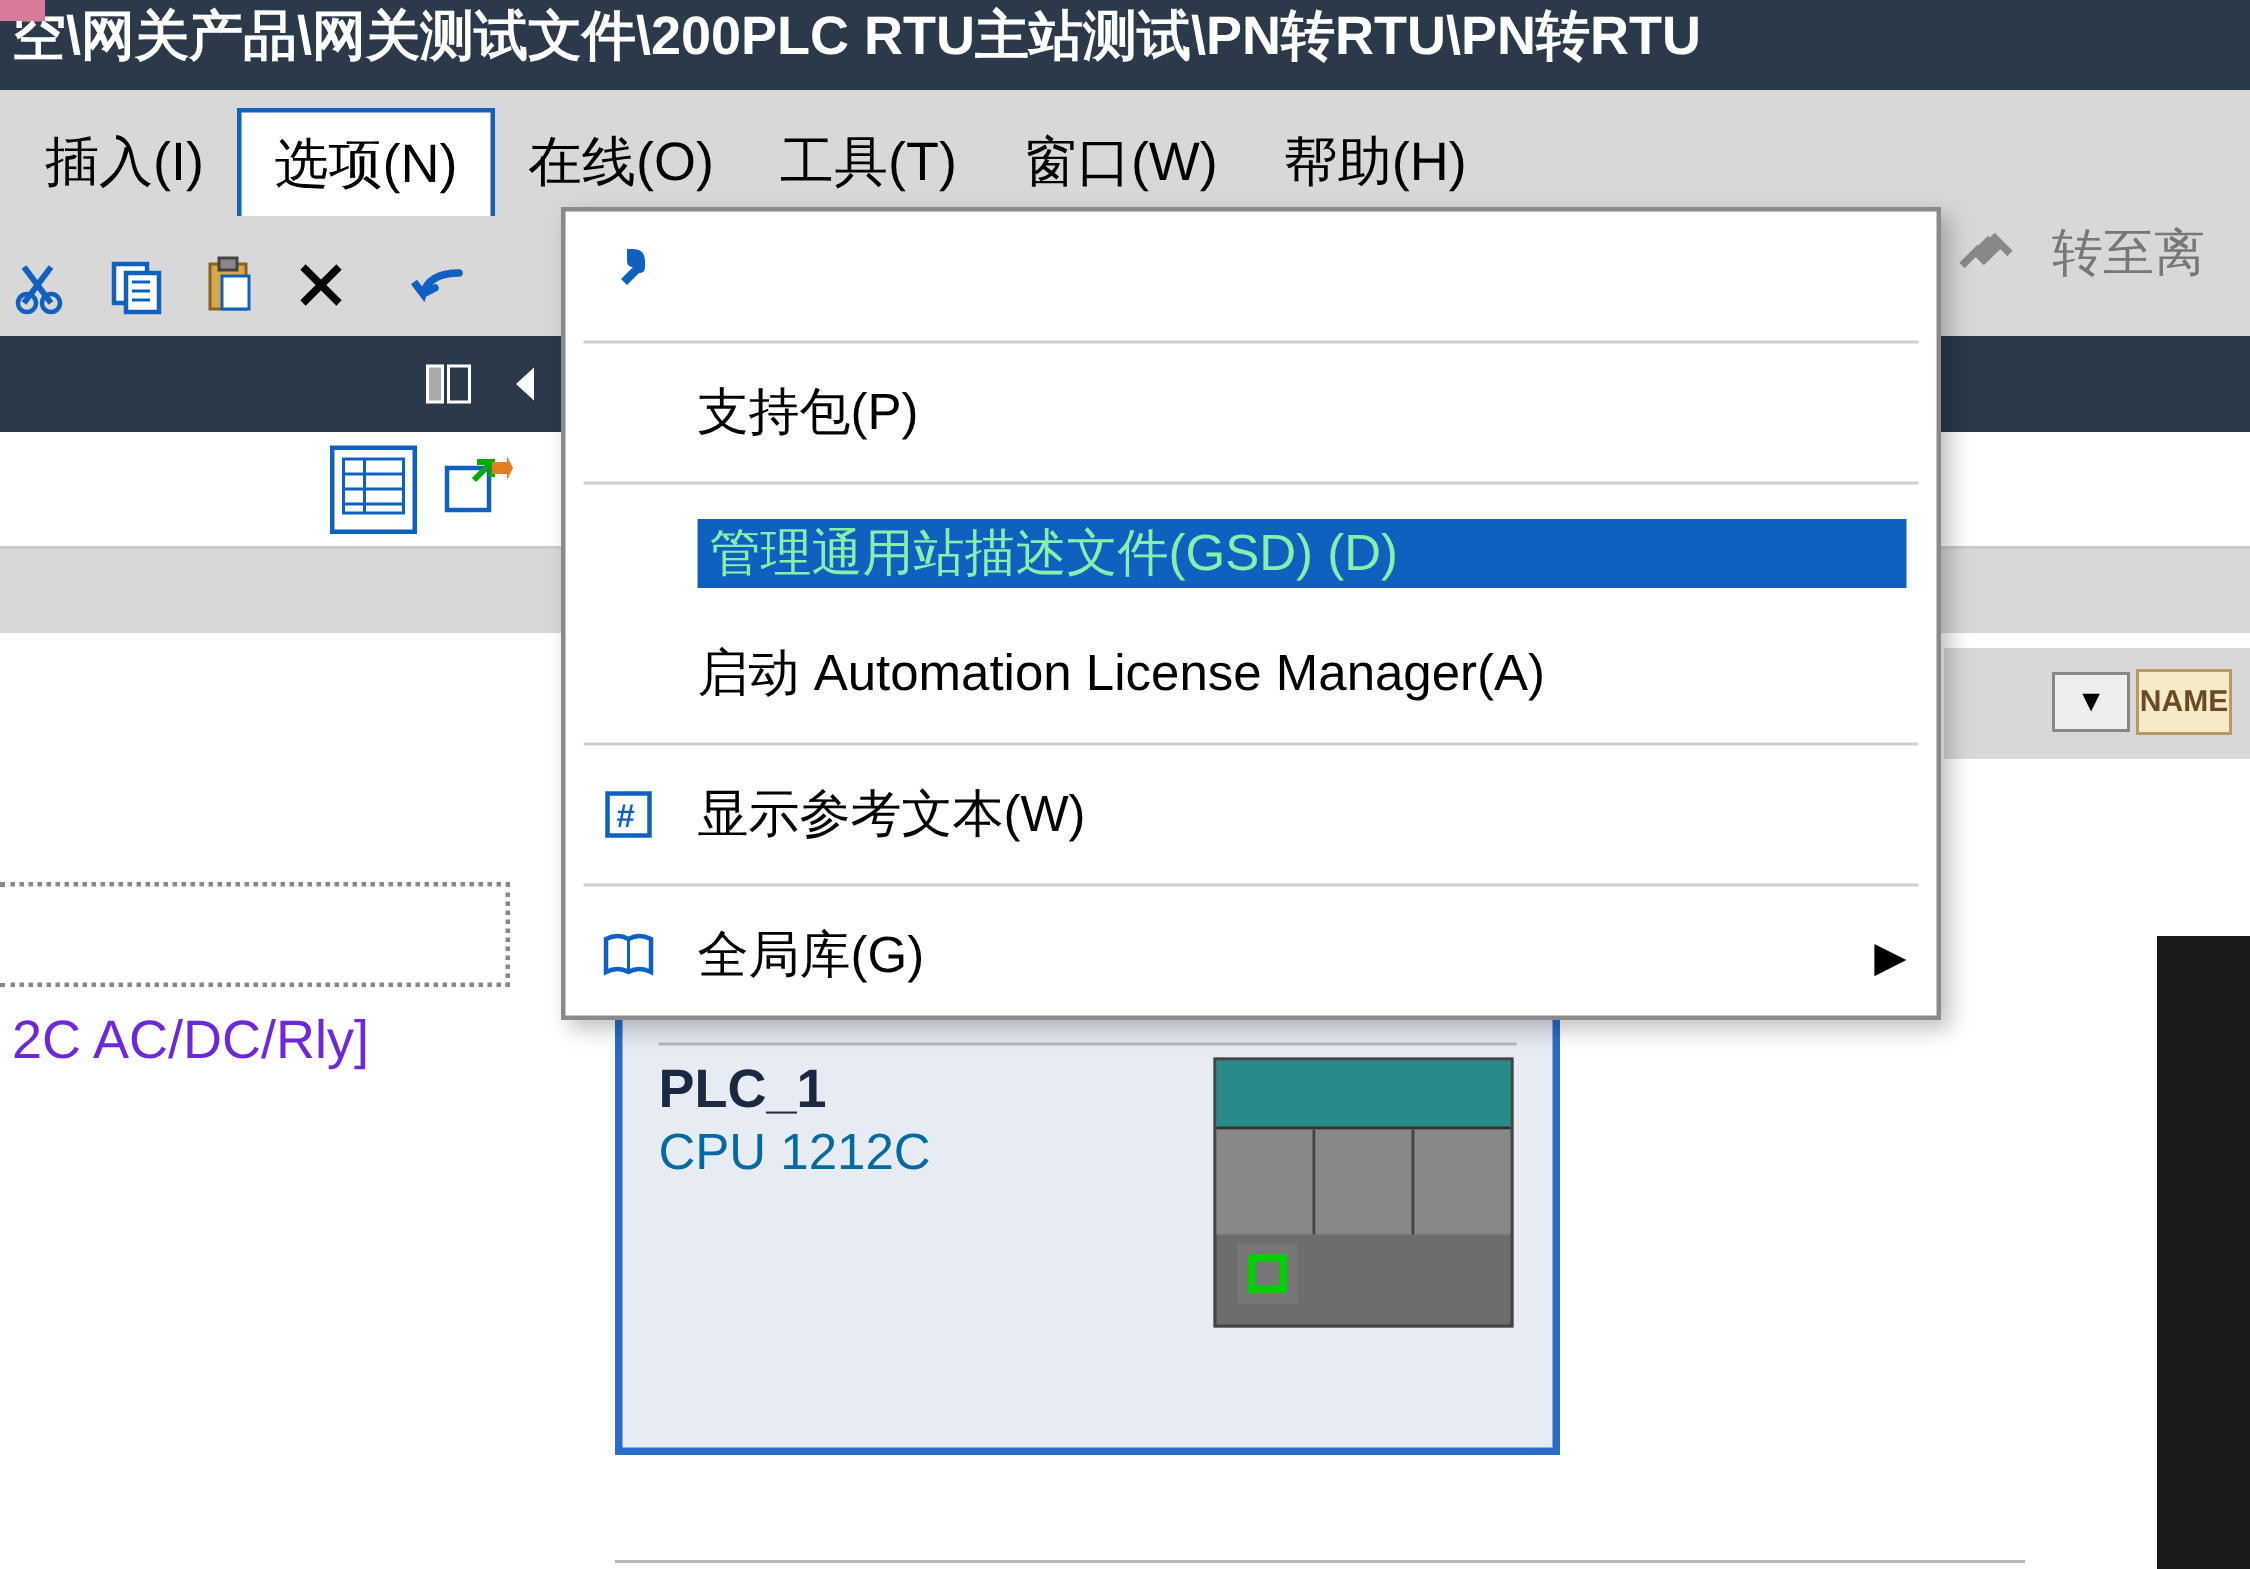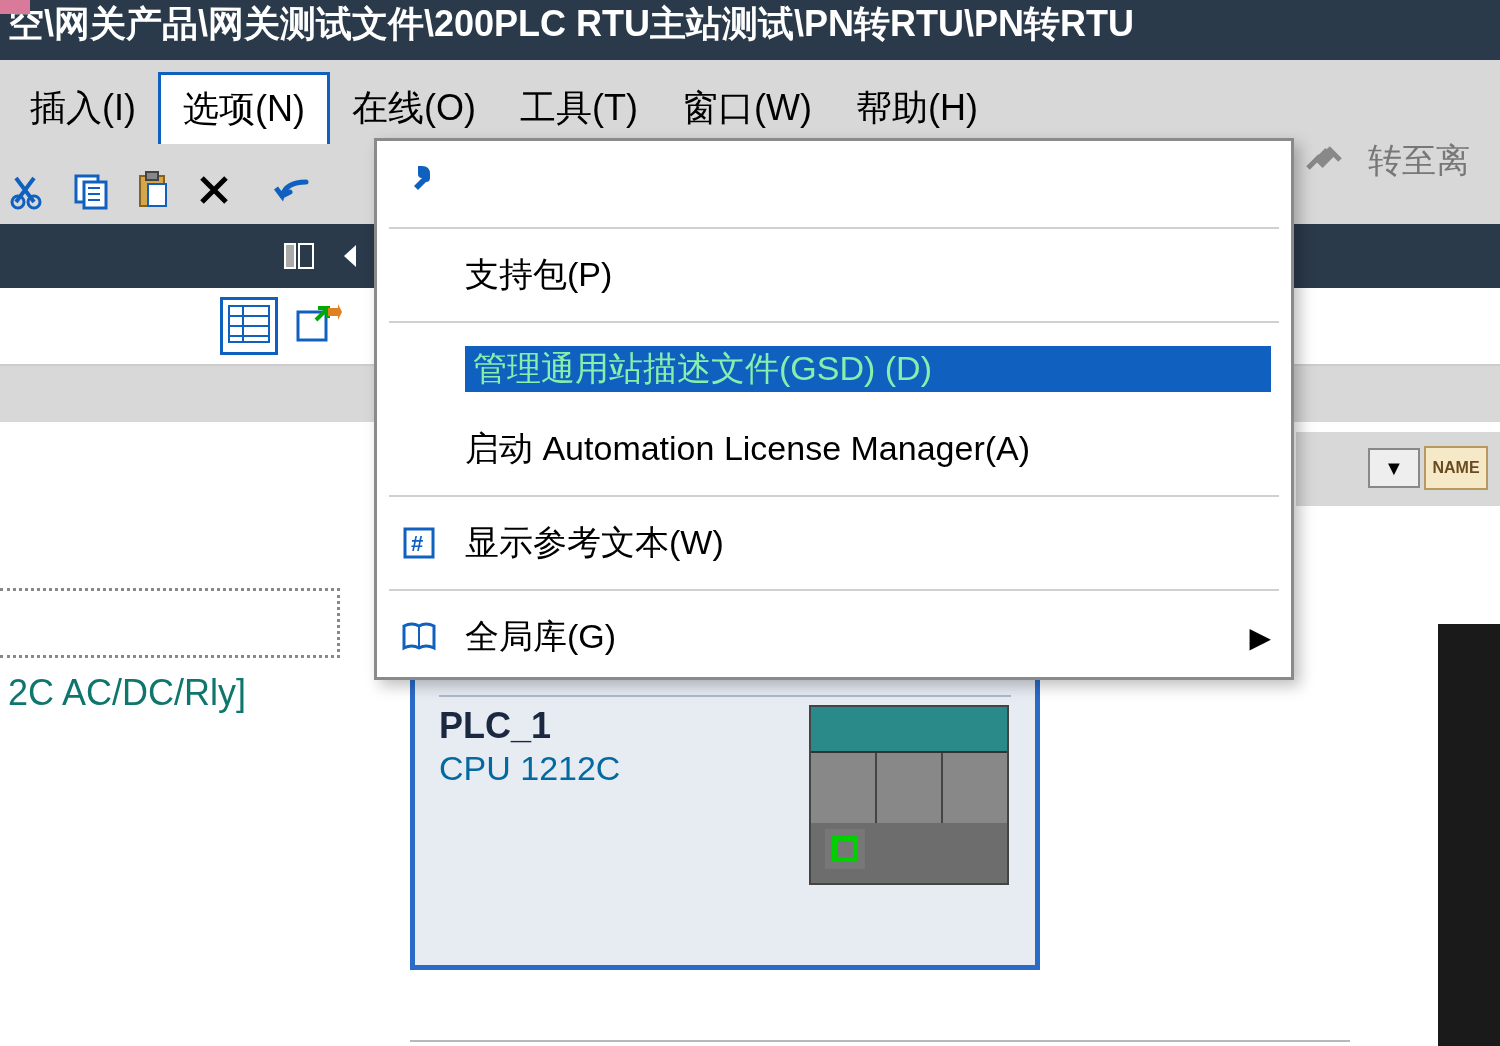--- a/index.html
+++ b/index.html
@@ -17,49 +17,49 @@
 
     .subheader { background: #2b3a4a; height: 64px; display: flex; align-items: center; padding-left: 280px; gap: 14px; }
     .sub-icon { width: 38px; height: 38px; display: flex; align-items: center; justify-content: center; }
 
     .panel-toolbar { background: #fff; height: 78px; border-bottom: 2px solid #ccc; display: flex; align-items: center; padding-left: 220px; gap: 16px; }
     .panel-label-bar { background: #d8d8d8; height: 56px; }
 
     .left-panel { position: absolute; left: 0; top: 348px; width: 340px; }
     .list-row { height: 120px; }
     .dotted-row { border: 3px dotted #888; border-left: none; height: 70px; }
-    .device-label { font-size: 36px; padding: 14px 8px; color: #0f766e; }
+    .device-label { font-size: 36px; padding: 14px 8px; color: #6d28d9; }
 
     .dropdown { position: absolute; top: 138px; left: 374px; width: 920px; background: #fff; border: 3px solid #8a8a8a; box-shadow: 6px 6px 14px rgba(0,0,0,0.25); z-index: 10; }
     .dd-item { display: flex; align-items: center; height: 80px; padding: 0 20px; font-size: 34px; gap: 24px; cursor: pointer; position: relative; }
     .dd-item .dd-text { flex: 1; }
     .dd-item .dd-icon { width: 44px; height: 44px; display: flex; align-items: center; justify-content: center; }
     .dd-item.highlighted .dd-text { background: #1060c0; color: #86efac; padding: 0 8px; }
     .dd-arrow { font-size: 28px; }
     .dd-sep { height: 2px; background: #d0d0d0; margin: 6px 12px; }
 
-    .right-toolbar { position: absolute; right: 0; top: 138px; background: #d8d8d8; height: 68px; padding: 0 30px; display: flex; align-items: flex-start; gap: 22px; }
+    .right-toolbar { position: absolute; right: 0; top: 124px; background: #d8d8d8; height: 68px; padding: 0 30px; display: flex; align-items: flex-end; gap: 22px; }
     .right-text { font-size: 34px; color: #777; }
 
     .canvas-area { position: absolute; left: 410px; top: 630px; }
     .plc-box { width: 630px; height: 340px; border: 5px solid #2a6bc8; background: #e7ecf3; padding: 70px 24px 24px 24px; position: relative; }
     .plc-title { font-size: 36px; font-weight: bold; color: #1a2840; }
     .plc-sub { font-size: 34px; color: #0369a1; margin-top: 2px; }
     .plc-device { position: absolute; right: 26px; top: 70px; width: 200px; height: 180px; background: #6d6d6d; border: 2px solid #444; }
     .plc-device-top { height: 46px; background: #2a8a8a; border-bottom: 2px solid #333; }
     .plc-device-mid { height: 70px; display: flex; }
     .plc-device-mid div { flex: 1; border-right: 2px solid #444; background: #888; }
     .plc-device-mid div:last-child { border-right: none; }
     .plc-led { position: absolute; left: 14px; bottom: 14px; width: 40px; height: 40px; background: #777; display: flex; align-items: center; justify-content: center; }
     .plc-led-inner { width: 26px; height: 26px; border: 5px solid #00d000; }
 
     .canvas-separator { position: absolute; left: 410px; top: 1040px; width: 940px; height: 2px; background: #b8b8b8; }
     .dark-edge { position: absolute; right: 0; top: 624px; width: 62px; height: 422px; background: #1a1a1a; }
     .panel-dropdown-cap { position: absolute; right: 80px; top: 448px; width: 52px; height: 40px; background: #eee; border: 2px solid #888; display: flex; align-items: center; justify-content: center; font-size: 20px; }
-    .name-icon { position: absolute; right: 12px; top: 446px; width: 64px; height: 44px; background: #f5e9c8; border: 2px solid #b89a60; display: flex; align-items: center; justify-content: center; font-size: 16px; font-weight: bold; color: #6a4a20; }
+    .name-icon { position: absolute; right: 12px; top: 446px; width: 64px; height: 44px; background: #f5e9c8; border: 2px solid #b89a60; display: flex; align-items: center; justify-content: center; font-size: 20px; font-weight: bold; color: #6a4a20; }
     .panel-right-bg { position: absolute; left: 1296px; top: 432px; width: 204px; height: 74px; background: #d8d8d8; }
   </style>
 </head>
 <body>
 
 <div class="titlebar">
   <div class="pink-square"></div>
   <span>空\网关产品\网关测试文件\200PLC RTU主站测试\PN转RTU\PN转RTU</span>
 </div>
 

